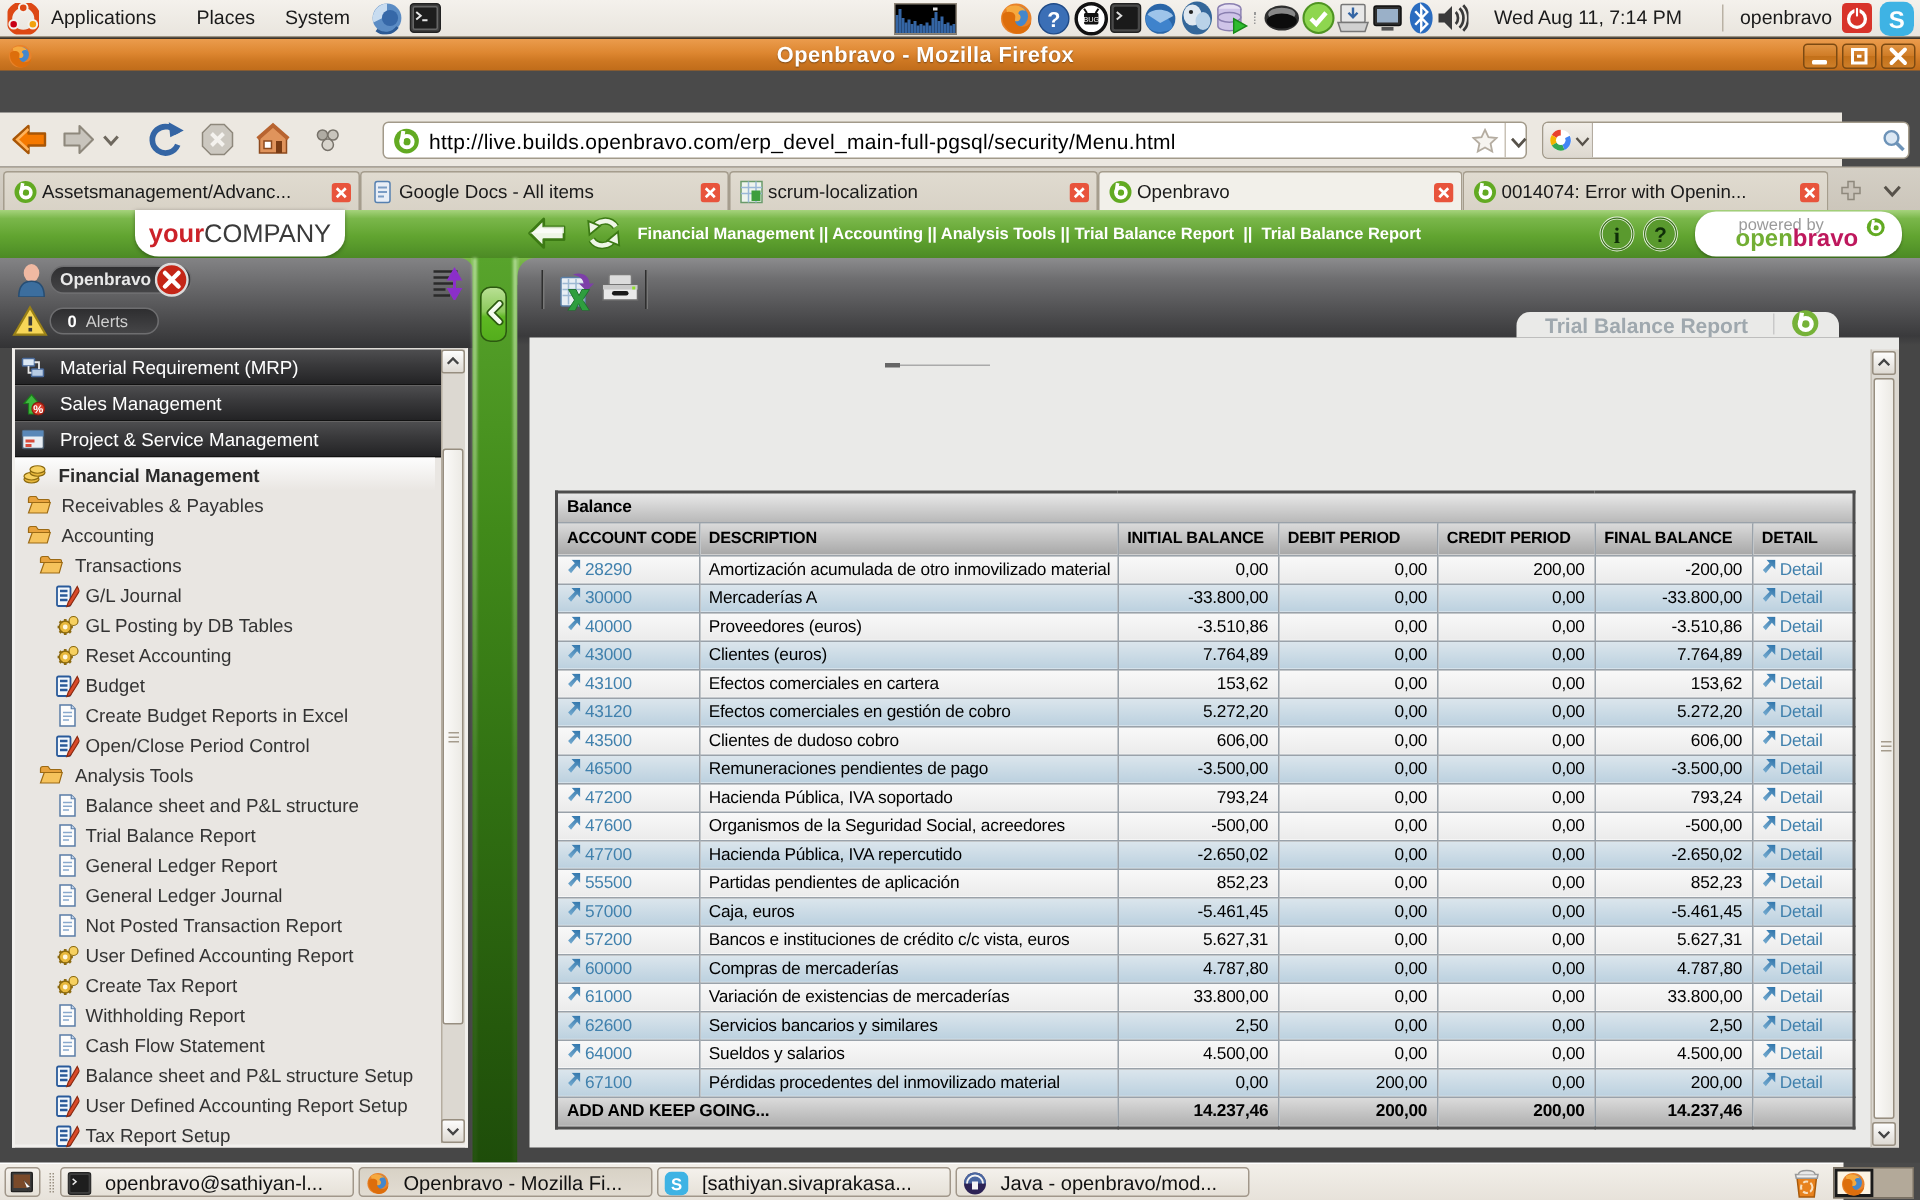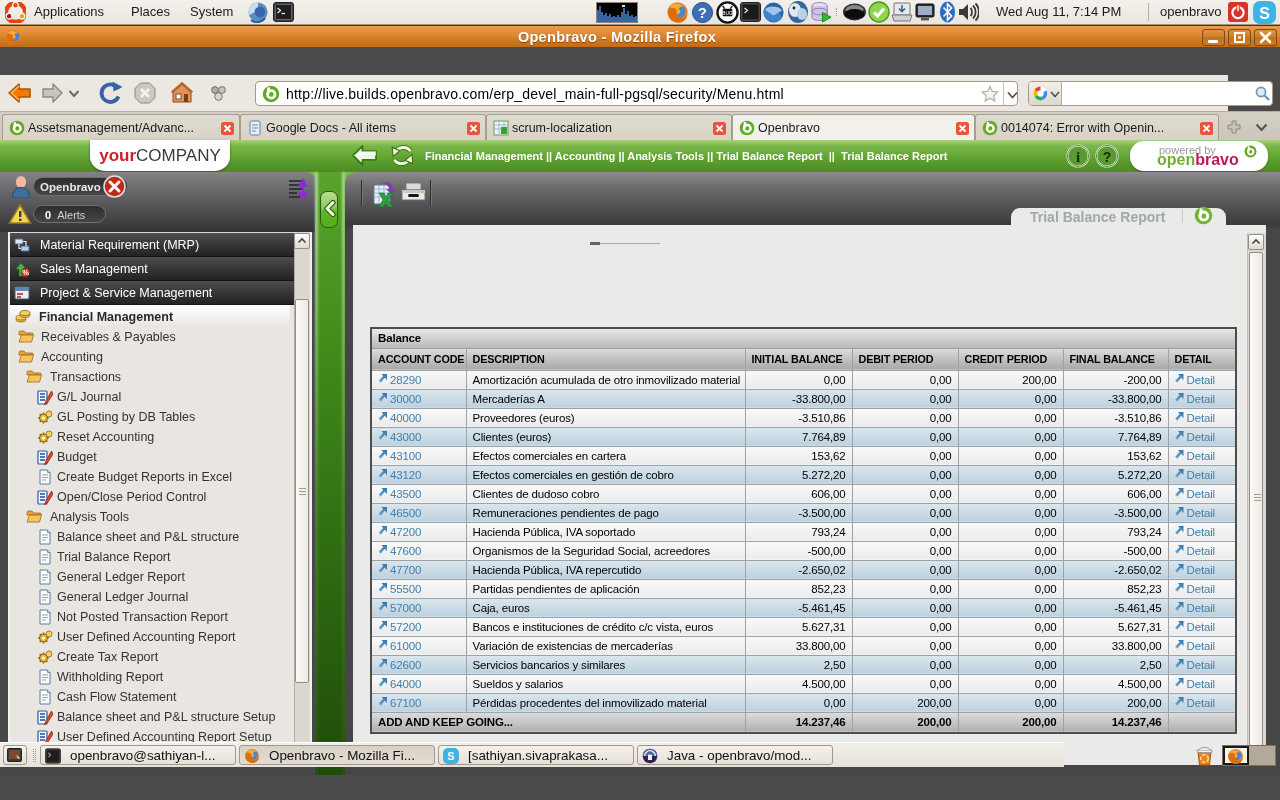--- a/index.html
+++ b/index.html
@@ -61,21 +61,21 @@
 #rtable { position:absolute; left:17px; top:54px; width:865px; border-collapse:collapse; table-layout:fixed; font-size:12px; border:2px solid #4d4d4d;margin-top:48px; }
 #rtable td, #rtable th { border:1px solid #9aa2aa; padding:0 6px; height:19px; white-space:nowrap; overflow:hidden; font-size:11.5px; letter-spacing:-0.15px; }
 .num { text-align:right; }
 .caption { background:linear-gradient(#e8e8e8,#b9b9b9); font-weight:bold; font-size:12px; color:#000; height:20px !important; }
 .hdr th { background:linear-gradient(#dcdcdc,#a8a8a8); font-weight:bold; font-size:10.8px !important; padding:0 5px; color:#000; text-align:left; height:22px !important; }
 tr.odd td { background:linear-gradient(#f9f9f9,#ebebeb); }
 tr.even td { background:linear-gradient(#dce6ed,#bcd1df); }
 tr.foot td { background:linear-gradient(#dcdcdc,#b0b0b0); font-weight:bold; height:21px !important; }
 .acode { color:#4181ad; }
 
-#taskbar { left:0; top:742px; width:1064px; height:25px; background:linear-gradient(#f2efe9,#e7e2da); border-top:1px solid #fff; font-size:12px; color:#111; }
+#taskbar { left:0; top:775px; width:1229px; height:25px; background:linear-gradient(#f2efe9,#e7e2da); border-top:1px solid #fff; font-size:12px; color:#111; }
 .tkbtn { position:absolute; top:2px; height:20px; background:linear-gradient(#f4f1ec,#e6e1d8); border:1px solid #a1978a; border-radius:3px; font-size:13.4px; }
 .tkbtn.pressed { background:linear-gradient(#d8d2c6,#e2dcd2); }
 .tkbtn .ttxt { position:absolute; left:29px; top:2px; white-space:nowrap; overflow:hidden; }
 .pill { background:linear-gradient(#2e2e30,#454547); border:1px solid #6e6e70; border-radius:10px; }
 .arr { display:inline-block; width:9px; height:10px; margin-right:3px; background:linear-gradient(200deg,#2e74ab,#7fb2d4); clip-path:polygon(33% 0, 100% 0, 100% 67%, 75% 42%, 30% 92%, 8% 70%, 58% 25%); }
 
 </style>
 </head>
 <body>
 <svg width="0" height="0" style="position:absolute;">
@@ -877,20 +877,29 @@
               </tr>
           <tr class="odd">
                 <td><span class="arr"></span><span class="acode">57200</span></td>
                 <td>Bancos e instituciones de crédito c/c vista, euros</td>
                 <td class="num">5.627,31</td>
                 <td class="num">0,00</td>
                 <td class="num">0,00</td>
                 <td class="num">5.627,31</td>
                 <td><span class="arr"></span><span class="acode">Detail</span></td>
               </tr>
+          <tr class="even">
+                <td><span class="arr"></span><span class="acode">60000</span></td>
+                <td>Compras de mercaderías</td>
+                <td class="num">4.787,80</td>
+                <td class="num">0,00</td>
+                <td class="num">0,00</td>
+                <td class="num">4.787,80</td>
+                <td><span class="arr"></span><span class="acode">Detail</span></td>
+              </tr>
           <tr class="odd">
                 <td><span class="arr"></span><span class="acode">61000</span></td>
                 <td>Variación de existencias de mercaderías</td>
                 <td class="num">33.800,00</td>
                 <td class="num">0,00</td>
                 <td class="num">0,00</td>
                 <td class="num">33.800,00</td>
                 <td><span class="arr"></span><span class="acode">Detail</span></td>
               </tr>
           <tr class="even">

